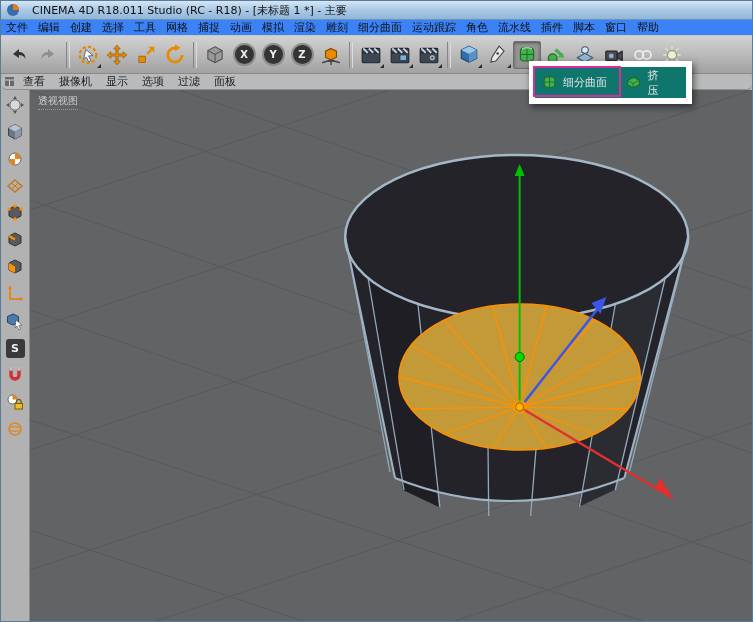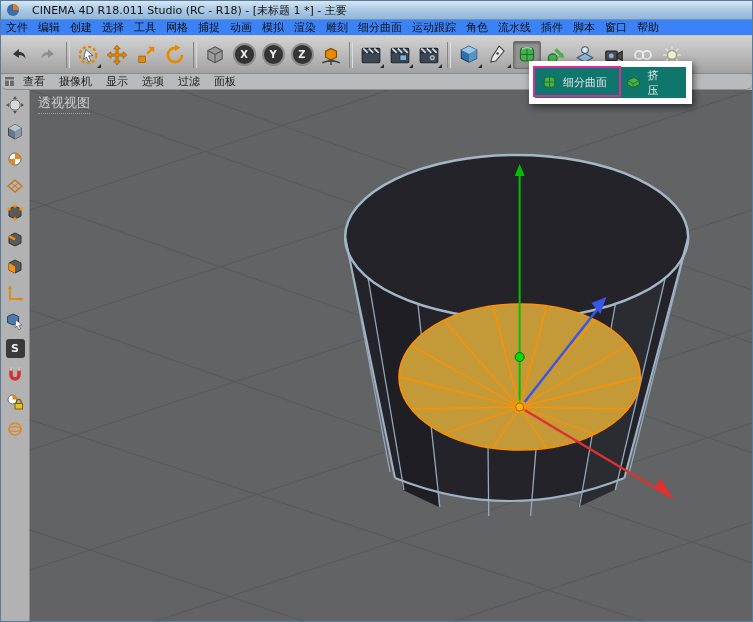--- a/index.html
+++ b/index.html
@@ -30,21 +30,21 @@
 
   .main { display:flex; height:533px; }
   .sidebar { width:29px; background:#b2b2b2; border-right:1px solid #8c8c8c; display:flex; flex-direction:column;
     align-items:center; padding-top:3px; gap:3px; }
   .sidebar .tile { width:24px; height:24px; }
   .stile { width:19px; height:19px; background:#3a3a3a; border-radius:3px; color:#f0f0f0; font-size:11px;
     font-weight:bold; display:flex; align-items:center; justify-content:center; }
 
   .viewport { position:relative; flex:1; background:#616365; overflow:hidden; }
   .scene { position:absolute; left:0; top:0; width:100%; height:100%; }
-  .vplabel { position:absolute; left:8px; top:4px; font-size:13px; color:#cccccc;
+  .vplabel { position:absolute; left:8px; top:4px; font-size:10px; color:#cccccc;
     border-bottom:1px dotted #9a9a9a; padding-bottom:1px; }
 
   .dropdown { position:absolute; left:528px; top:60px; width:163px; z-index:30; display:flex; padding:1px;
     background:#0f766e; border:6px solid #ffffff; box-shadow:2px 3px 7px rgba(0,0,0,.55); }
   .dd-col { display:flex; flex-direction:column; }
   .dd-col.left { width:84px; }
   .dd-col.right { width:53px; border-left:1px solid #2a2a2a; }
   .dd-item { height:29px; display:flex; align-items:center; gap:5px; padding:0 4px; color:#e3e3e3; font-size:11px; cursor:default; }
   .dd-ic { width:18px; height:18px; display:flex; align-items:center; justify-content:center; }
   .annot { position:absolute; left:-2px; top:-1px; width:88px; height:31px; border:2px solid #dd2a9c; pointer-events:none; z-index:5; }

